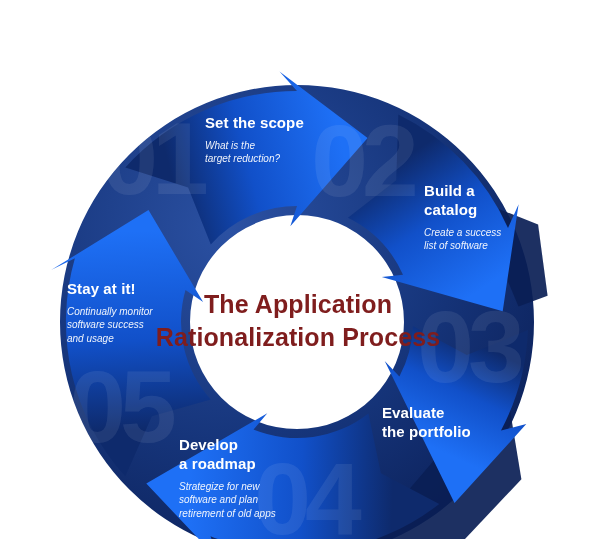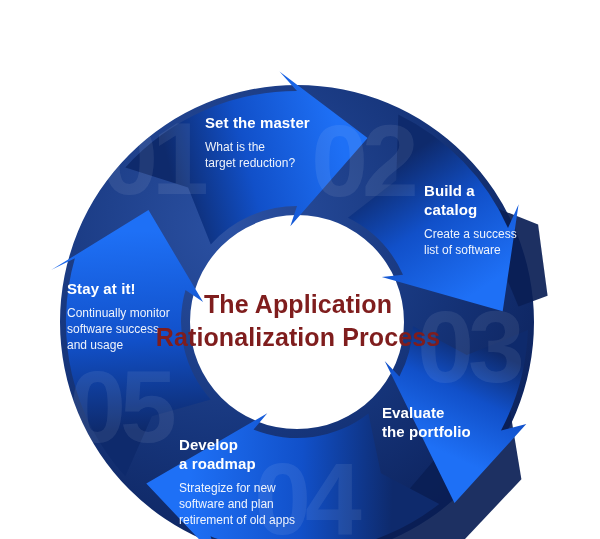--- a/index.html
+++ b/index.html
@@ -6,21 +6,21 @@
   body{width:600px;height:539px;font-family:"Liberation Sans","DejaVu Sans",sans-serif;}
   .canvas{position:relative;width:600px;height:539px;background:#ffffff;border-radius:16px;overflow:hidden;margin-top:44px;}
   svg{position:absolute;left:0;top:0;}
   .numbers text{
     font-family:"Liberation Sans","DejaVu Sans",sans-serif;
     font-weight:700;font-size:102px;letter-spacing:-6px;
     fill:#ffffff;opacity:0.08;text-anchor:middle;
   }
   .step{position:absolute;color:#ffffff;z-index:3;}
   .step-title{font-size:15px;line-height:1.25;font-weight:700;margin:0 0 6px 0;white-space:pre-line;letter-spacing:.1px;}
-  .step-desc{font-size:12px;line-height:1.36;margin:0;color:rgba(255,255,255,.93);white-space:pre-line;}
+  .step-desc{font-size:10px;line-height:1.36;margin:0;color:rgba(255,255,255,.93);white-space:pre-line;font-style:italic;}
   .step1{left:205px;top:70px;width:130px;}
   .step2{left:424px;top:138px;width:120px;}
   .step3{left:382px;top:360px;width:130px;}
   .step4{left:179px;top:392px;width:170px;}
   .step5{left:67px;top:236px;width:140px;}
   .center-title{
     position:absolute;left:140px;top:244px;width:316px;z-index:3;
     text-align:center;font-size:25px;font-weight:700;color:#7f1d1d;
     line-height:1.32;white-space:pre-line;letter-spacing:.1px;
   }
@@ -86,21 +86,21 @@
     <g class="numbers" clip-path="url(#donutClip)">
       <text x="152" y="150">01</text>
       <text x="362" y="152">02</text>
       <text x="468" y="338">03</text>
       <text x="305" y="490">04</text>
       <text x="120" y="398">05</text>
     </g>
   </svg>
 
   <div class="step step1">
-    <div class="step-title">Set the master</div>
+    <div class="step-title">Set the scope</div>
     <div class="step-desc">What is the
 target reduction?</div>
   </div>
   <div class="step step2">
     <div class="step-title">Build a
 catalog</div>
     <div class="step-desc">Create a success
 list of software</div>
   </div>
   <div class="step step3">

